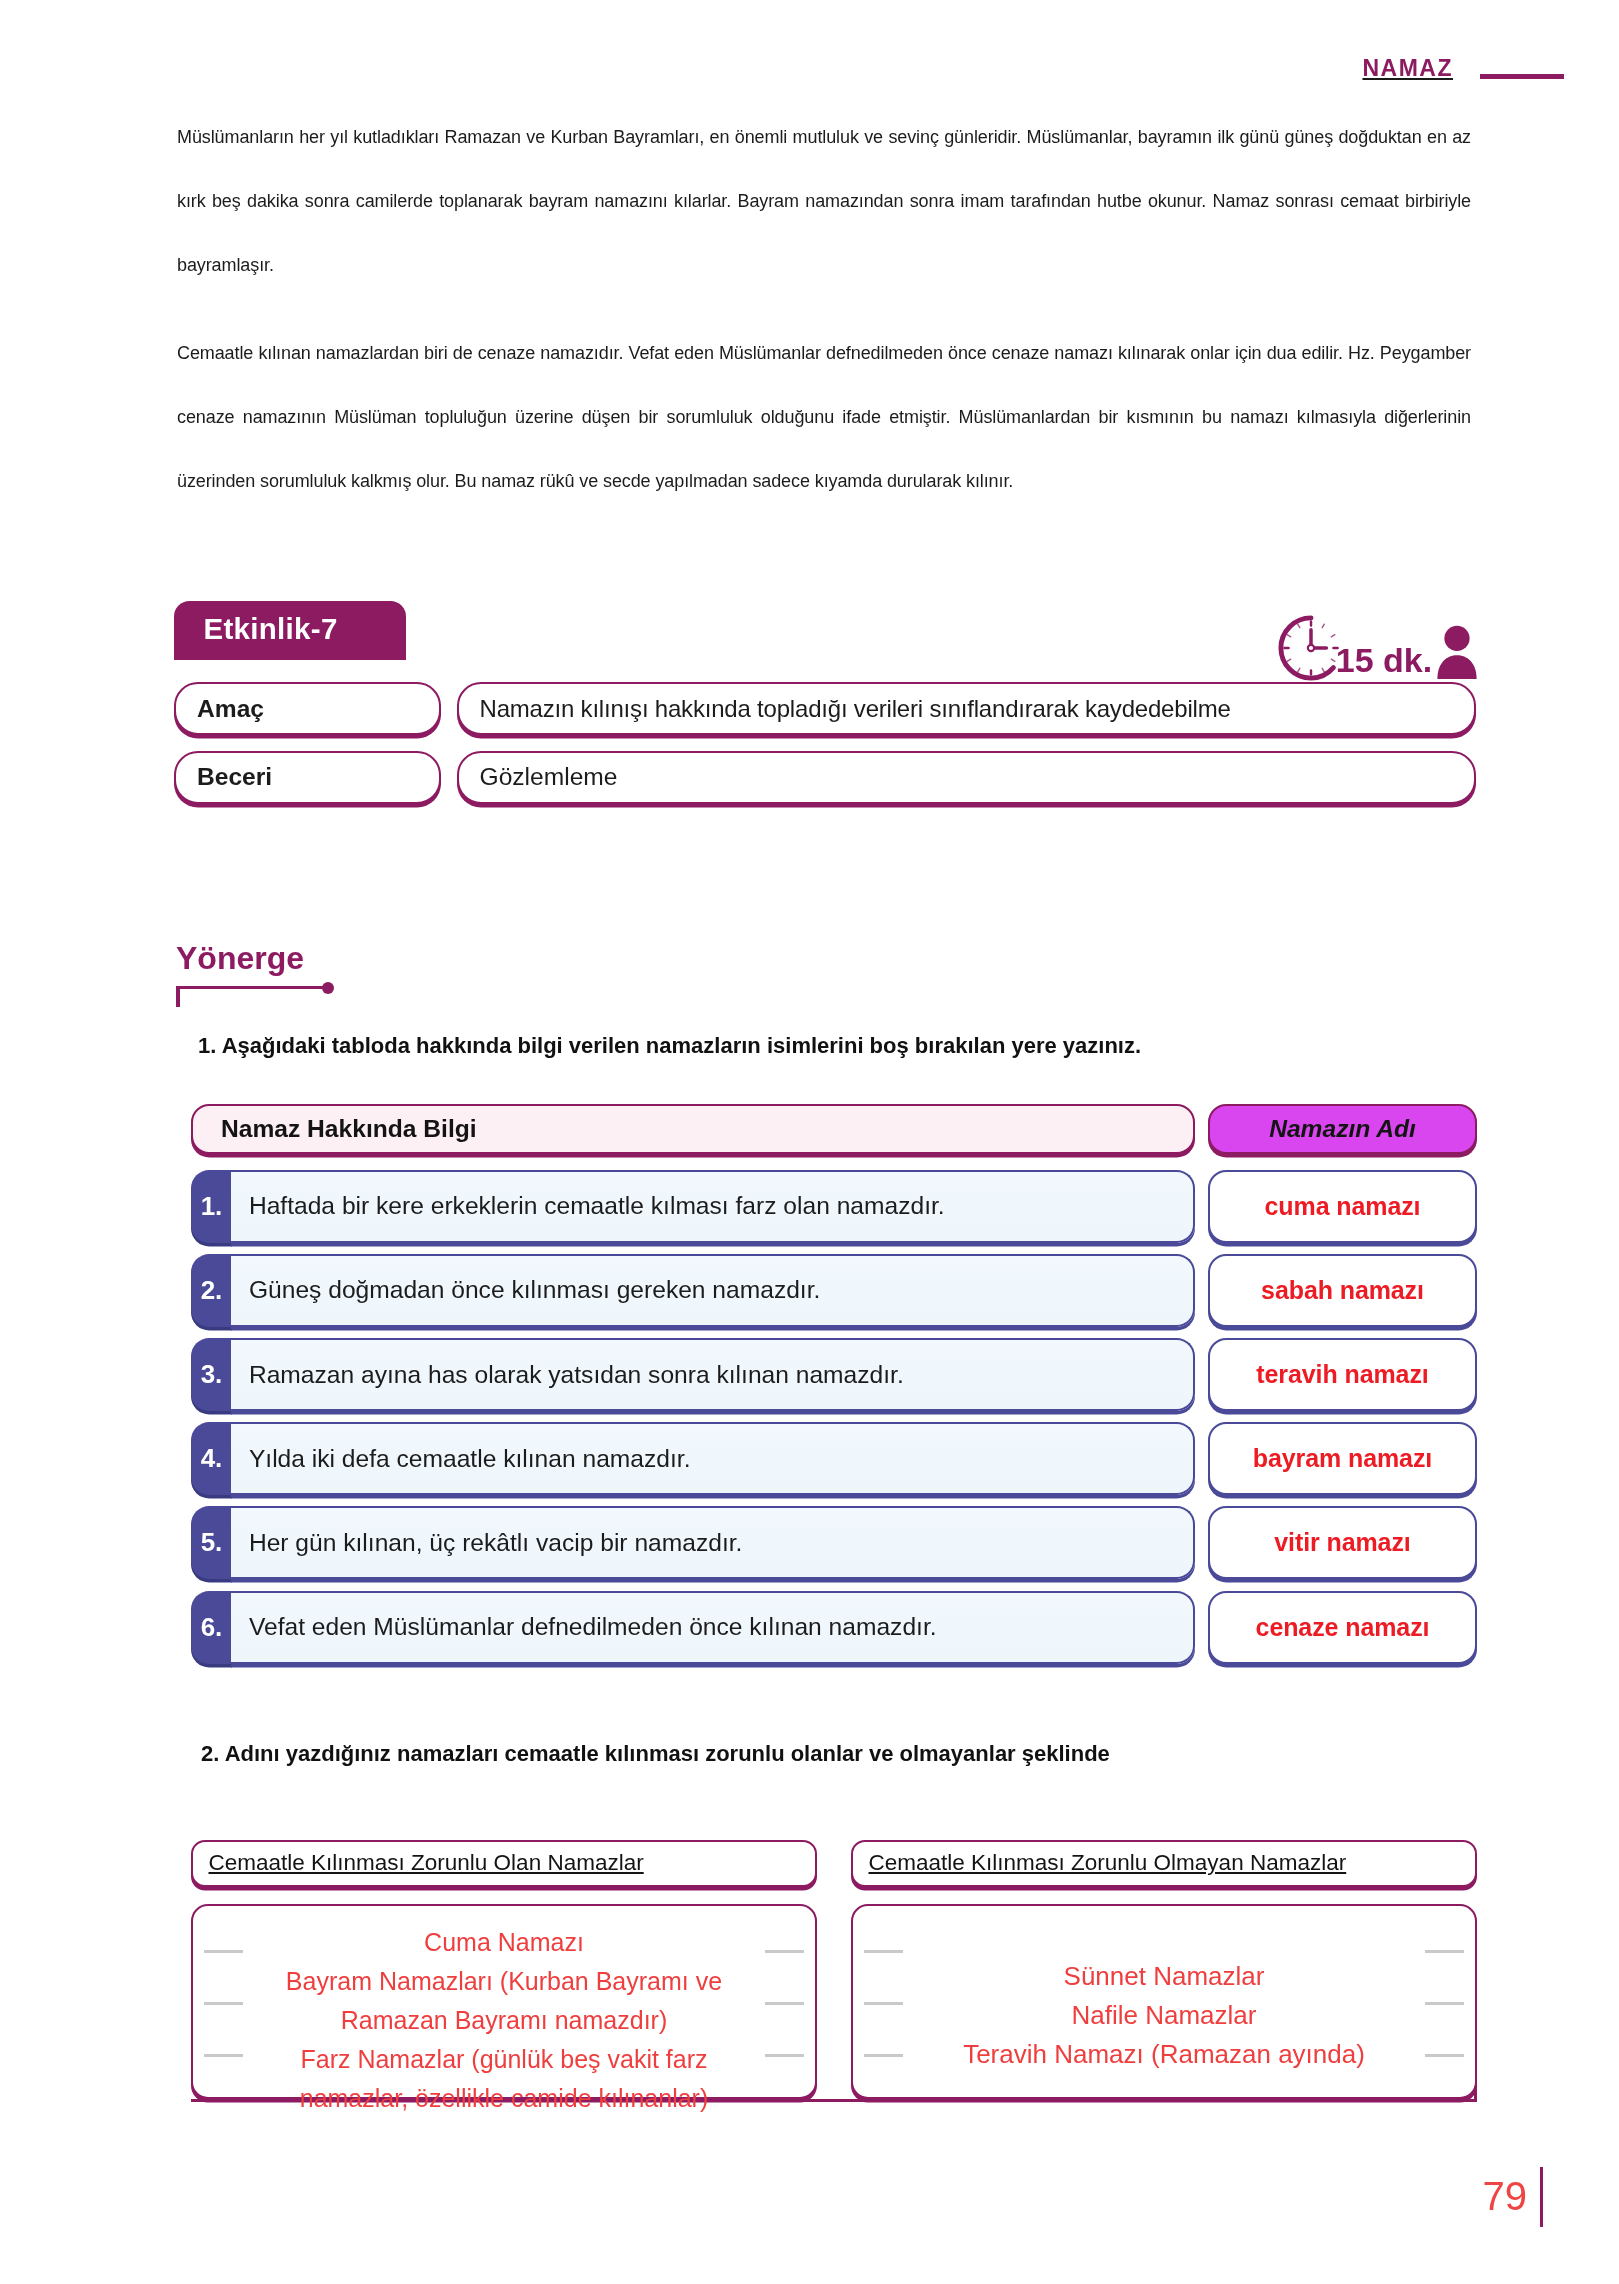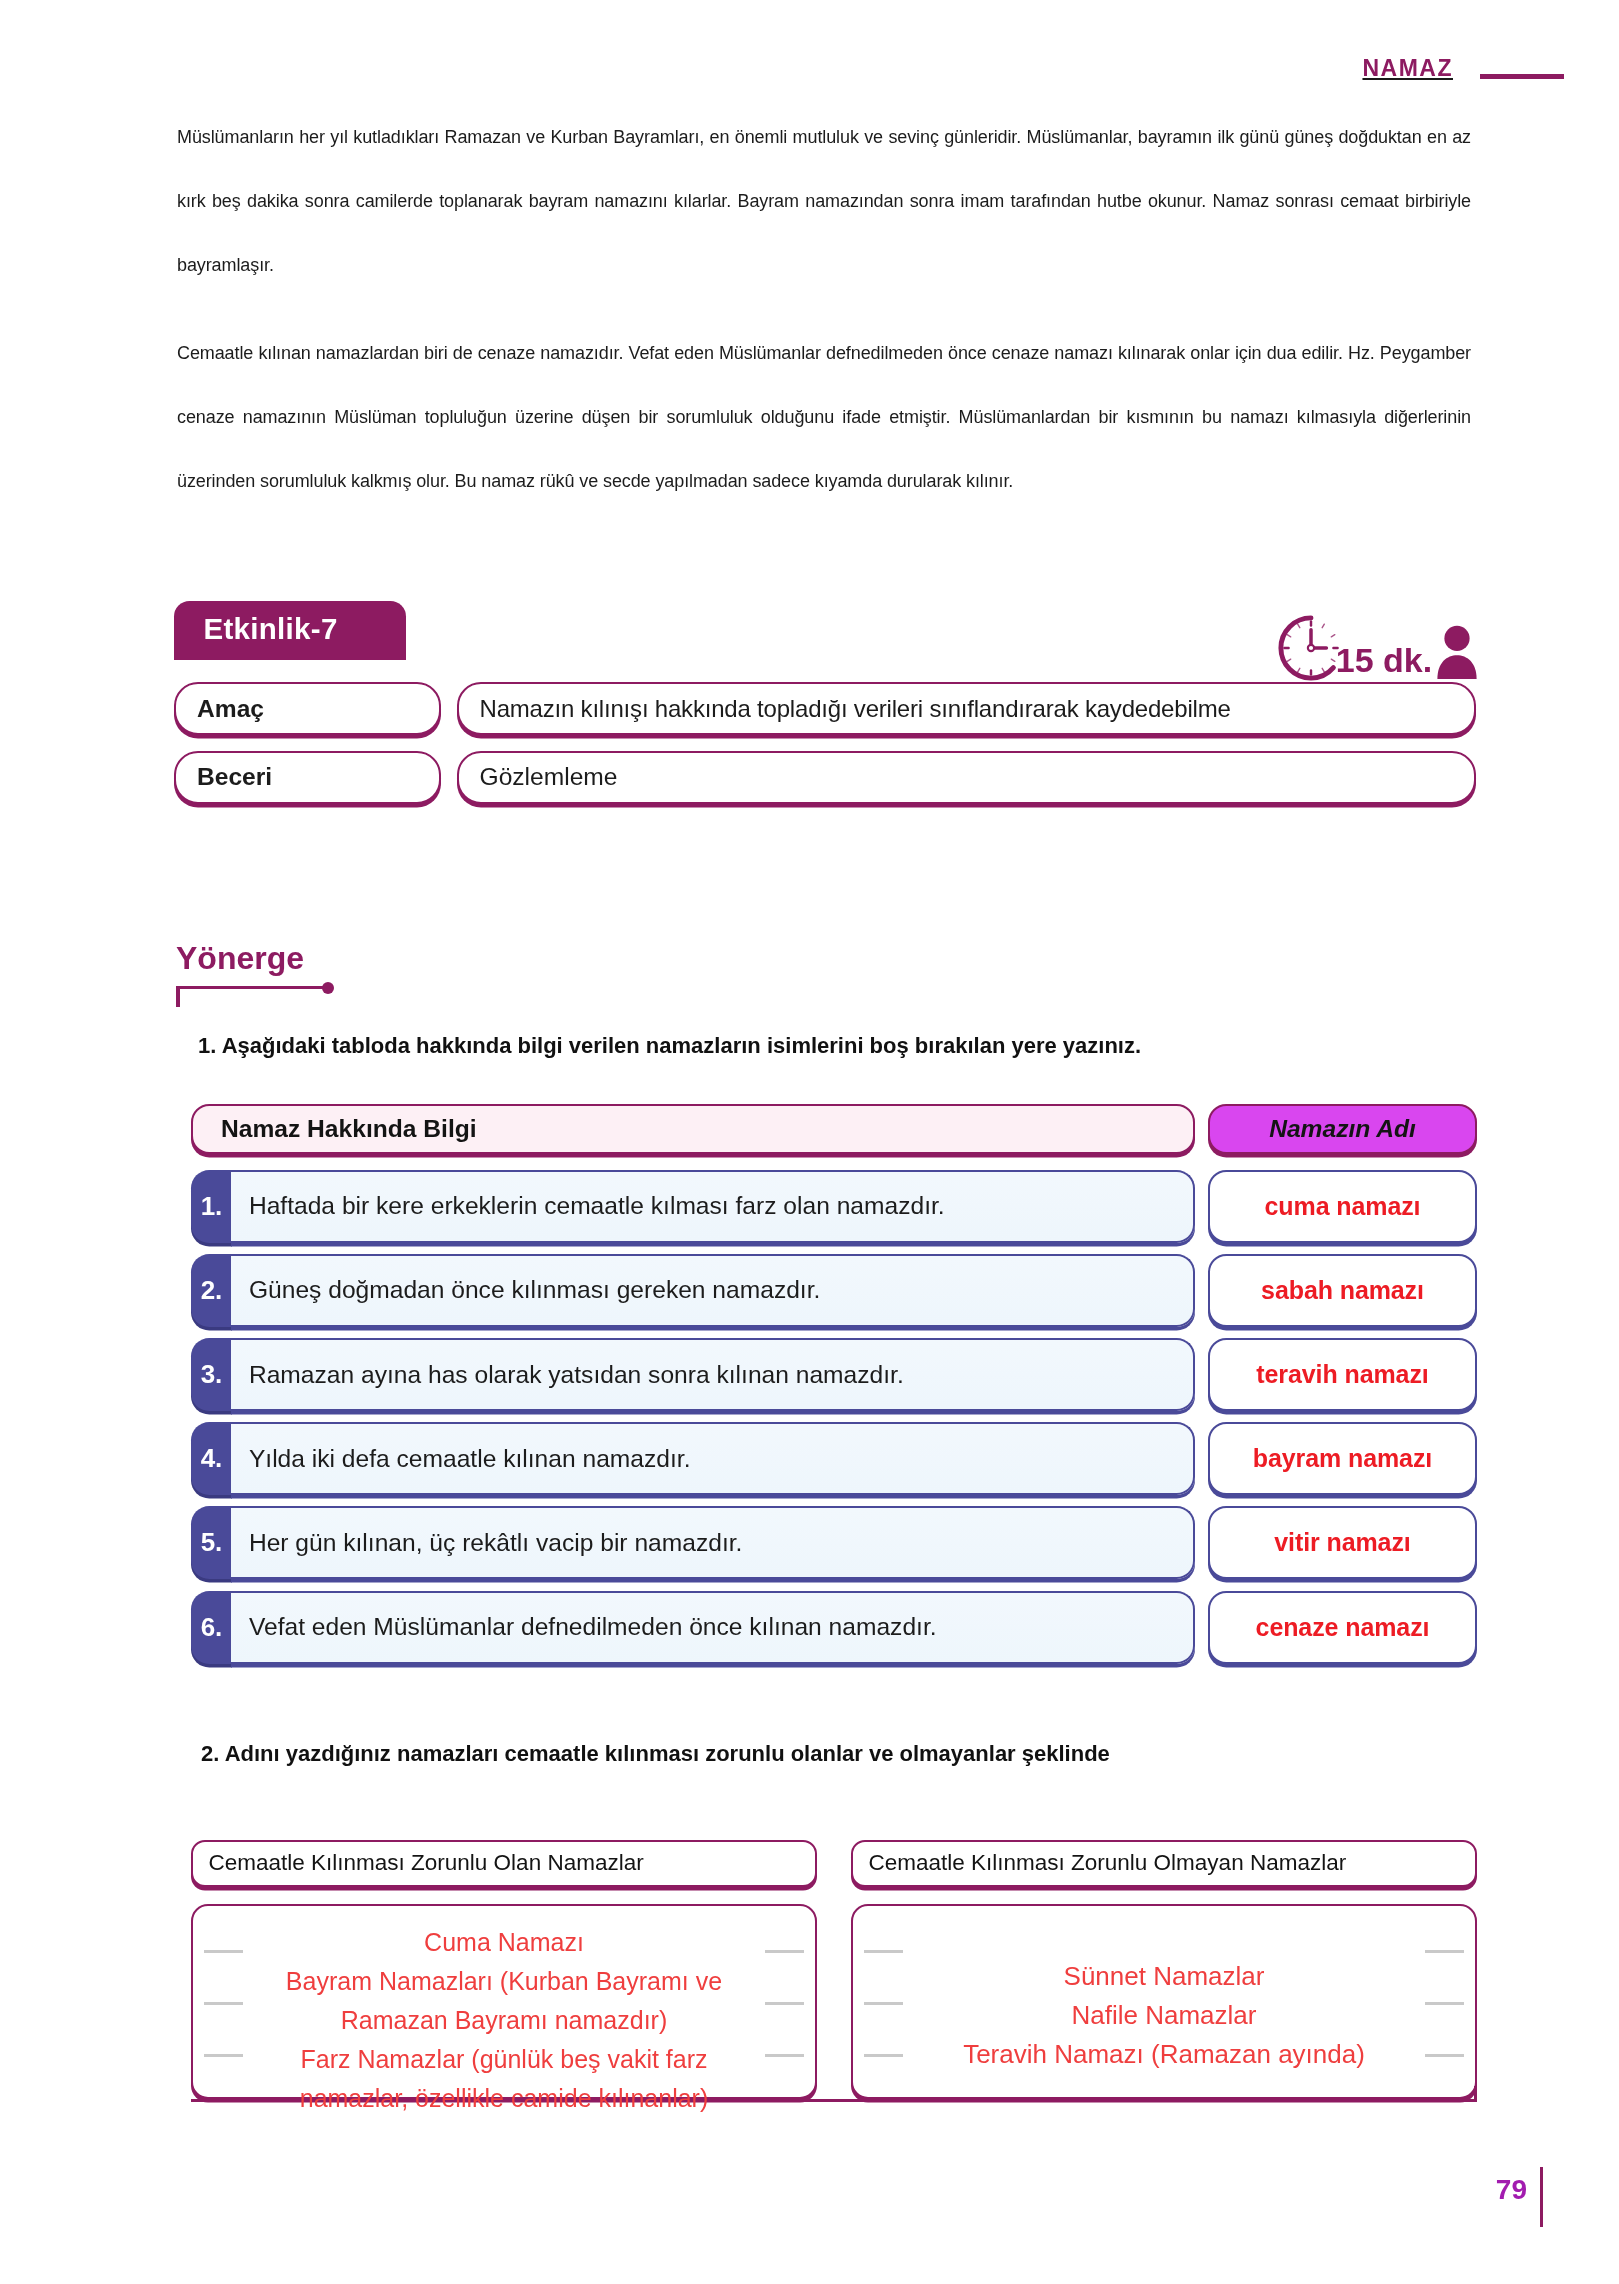--- a/index.html
+++ b/index.html
@@ -292,20 +292,21 @@
   .classify-col { flex: 1 1 0; }
   .classify-head {
     border: 2.1px solid #8d1b61;
     border-radius: 14px;
     box-shadow: 0 3.5px 0 0 #8d1b61;
     background: #ffffff;
     padding: 8.4px 15.5px;
     font-size: 22.5px;
     color: #141414;
     margin-bottom: 17px;
+    text-decoration: underline;
   }
   .classify-body {
     position: relative;
     border: 2.1px solid #8d1b61;
     border-radius: 17px;
     box-shadow: 0 3.5px 0 0 #8d1b61;
     background: #ffffff;
     height: 195px;
     padding: 17px 24px;
     overflow: visible;
@@ -346,23 +347,23 @@
     content: "";
     position: absolute;
     right: 0; top: -12.7px;
     width: 2.8px; height: 15.5px;
     background: #8d1b61;
   }
   .page-number {
     position: absolute;
     right: 93px;
     top: 2174px;
-    font-size: 28px;
-    font-weight: 700;
-    color: #a21caf;
+    font-size: 40px;
+    font-weight: 400;
+    color: #ef4444;
   }
   .page-number-rule {
     position: absolute;
     right: 77px;
     top: 2167px;
     width: 3.5px;
     height: 60px;
     background: #8d1b61;
   }
 </style>

